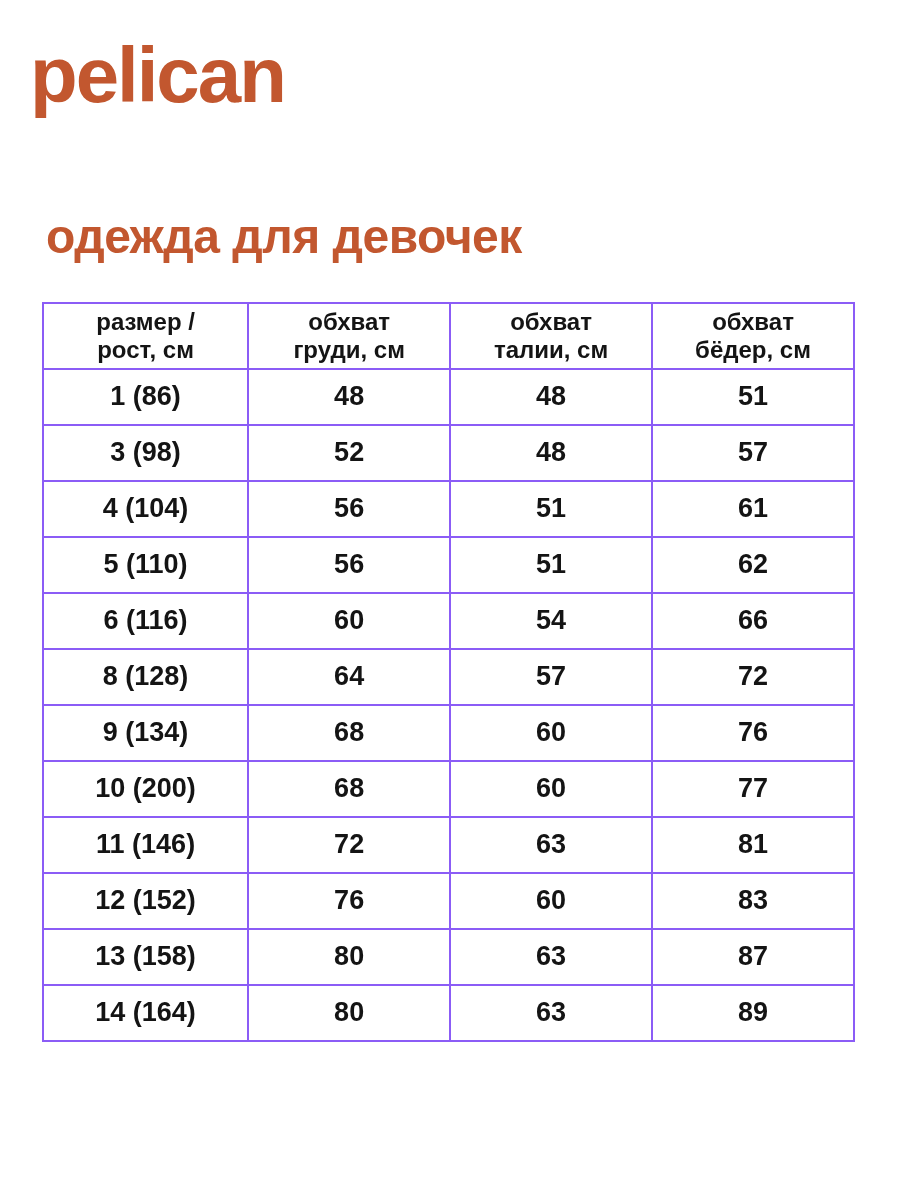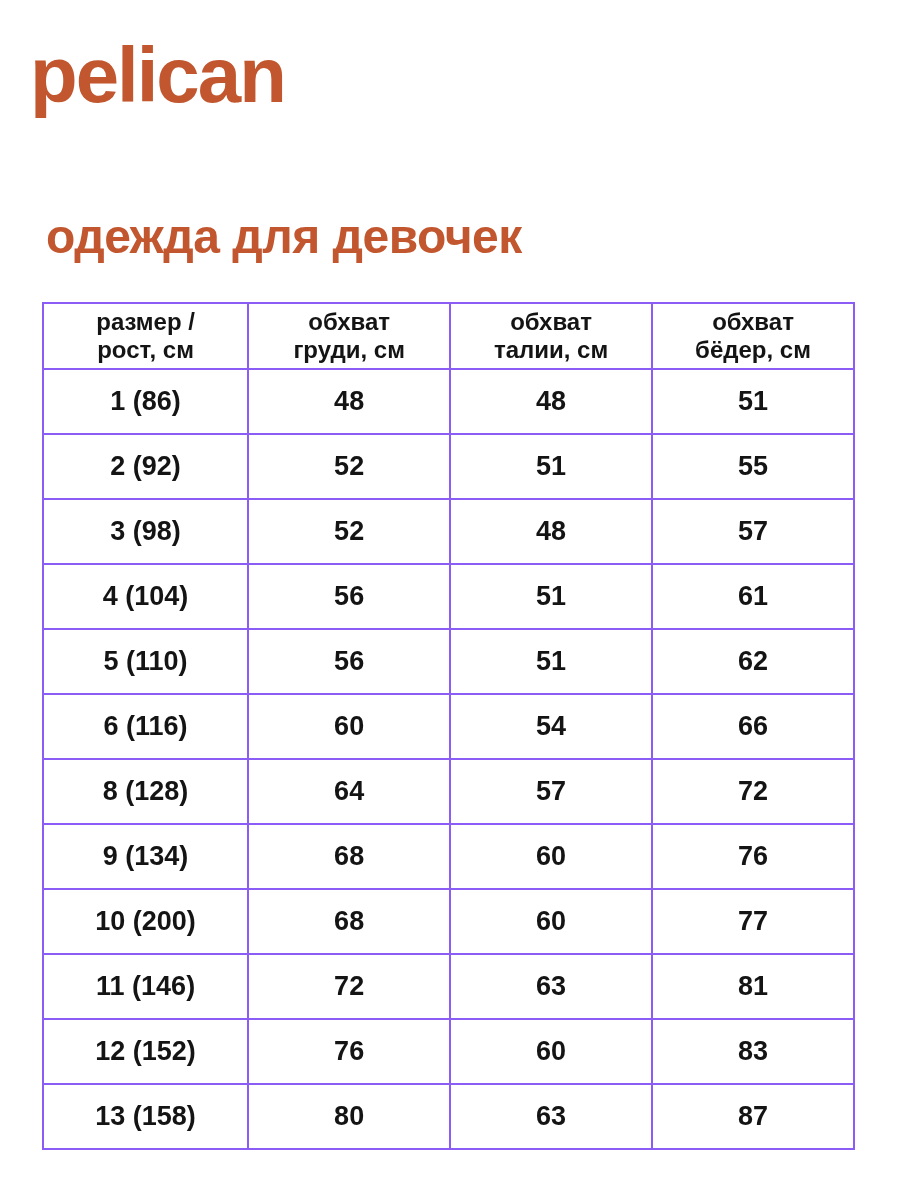--- a/index.html
+++ b/index.html
@@ -41,21 +41,21 @@
     font-weight: 700;
   }
   .size-table th {
     height: 64px;
     font-size: 24px;
     line-height: 1.15;
     white-space: pre-line;
     padding: 4px 0;
   }
   .size-table td {
-    height: 65px;
+    height: 56px;
     font-size: 27px;
   }
   .size-table col.c-size  { width: 25.3%; }
   .size-table col.c-chest { width: 24.9%; }
   .size-table col.c-waist { width: 24.9%; }
   .size-table col.c-hips  { width: 24.9%; }
 </style>
 </head>
 <body>
 
@@ -83,26 +83,20 @@
         <th>обхват
 бёдер, см</th>
       </tr>
     </thead>
     <tbody>
         <tr>
           <td>1 (86)</td>
           <td>48</td>
           <td>48</td>
           <td>51</td>
-        </tr>
-        <tr>
-          <td>2 (92)</td>
-          <td>52</td>
-          <td>51</td>
-          <td>55</td>
         </tr>
         <tr>
           <td>3 (98)</td>
           <td>52</td>
           <td>48</td>
           <td>57</td>
         </tr>
         <tr>
           <td>4 (104)</td>
           <td>56</td>
@@ -150,15 +144,21 @@
           <td>76</td>
           <td>60</td>
           <td>83</td>
         </tr>
         <tr>
           <td>13 (158)</td>
           <td>80</td>
           <td>63</td>
           <td>87</td>
         </tr>
+        <tr>
+          <td>14 (164)</td>
+          <td>80</td>
+          <td>63</td>
+          <td>89</td>
+        </tr>
       </tbody>
   </table>
 </main>
 
 </body></html>

